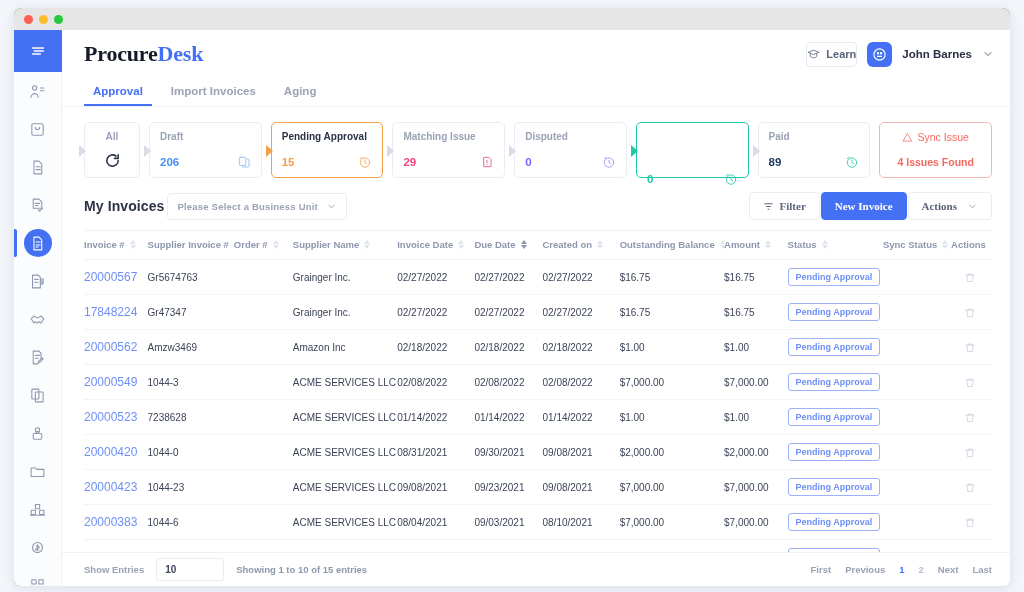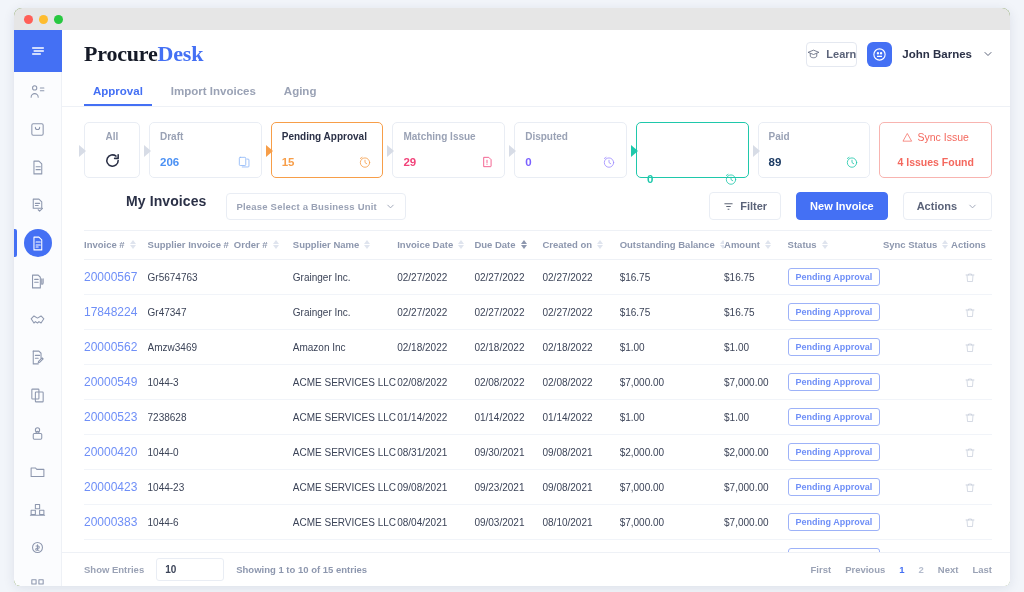--- a/index.html
+++ b/index.html
@@ -131,28 +131,28 @@
   .card.sync .s-line1 { display: flex; align-items: center; gap: 4px;
         font-size: 10.5px; color: #f4685e; font-weight: 400; }
   .card.sync .s-line2 { font-size: 10.5px; color: #f4685e; font-weight: bold;
         line-height: 1.25; }
 
   
   .toolbar {
     display: flex; align-items: center; justify-content: space-between;
     padding: 4px 18px 10px 22px;
   }
-  .tb-left { display: flex; align-items: flex-start; gap: 20px; margin-left: 42px; }
+  .tb-left { display: flex; align-items: center; gap: 3px; }
   .page-title { font-size: 14px; font-weight: bold; color: #2b3147; letter-spacing: .1px; }
   .bu-select {
     width: 180px; height: 27px; border: 1px solid #e9edf4; border-radius: 4px;
     background: #fff; display: flex; align-items: center; justify-content: space-between;
     padding: 0 9px; font-size: 9.5px; color: #9aa2b5; font-weight: bold; letter-spacing: .2px;
   }
-  .tb-right { display: flex; align-items: center; gap: 15px; }
+  .tb-right { display: flex; align-items: center; gap: 1px; font-family: Liberation Serif, serif; }
   .btn {
     height: 28px; border-radius: 4px; display: flex; align-items: center; gap: 6px;
     padding: 0 13px; font-size: 11px; font-weight: bold; border: 1px solid #e9edf4;
     background: #fff; color: #5b6379;
   }
   .btn.primary { background: #4470f4; border-color: #4470f4; color: #fff; }
   .btn.dropdown { color: #5b6379; gap: 10px; }
 
   
   .table-wrap { flex: 1; padding: 0 18px 0 22px; min-height: 0; }

